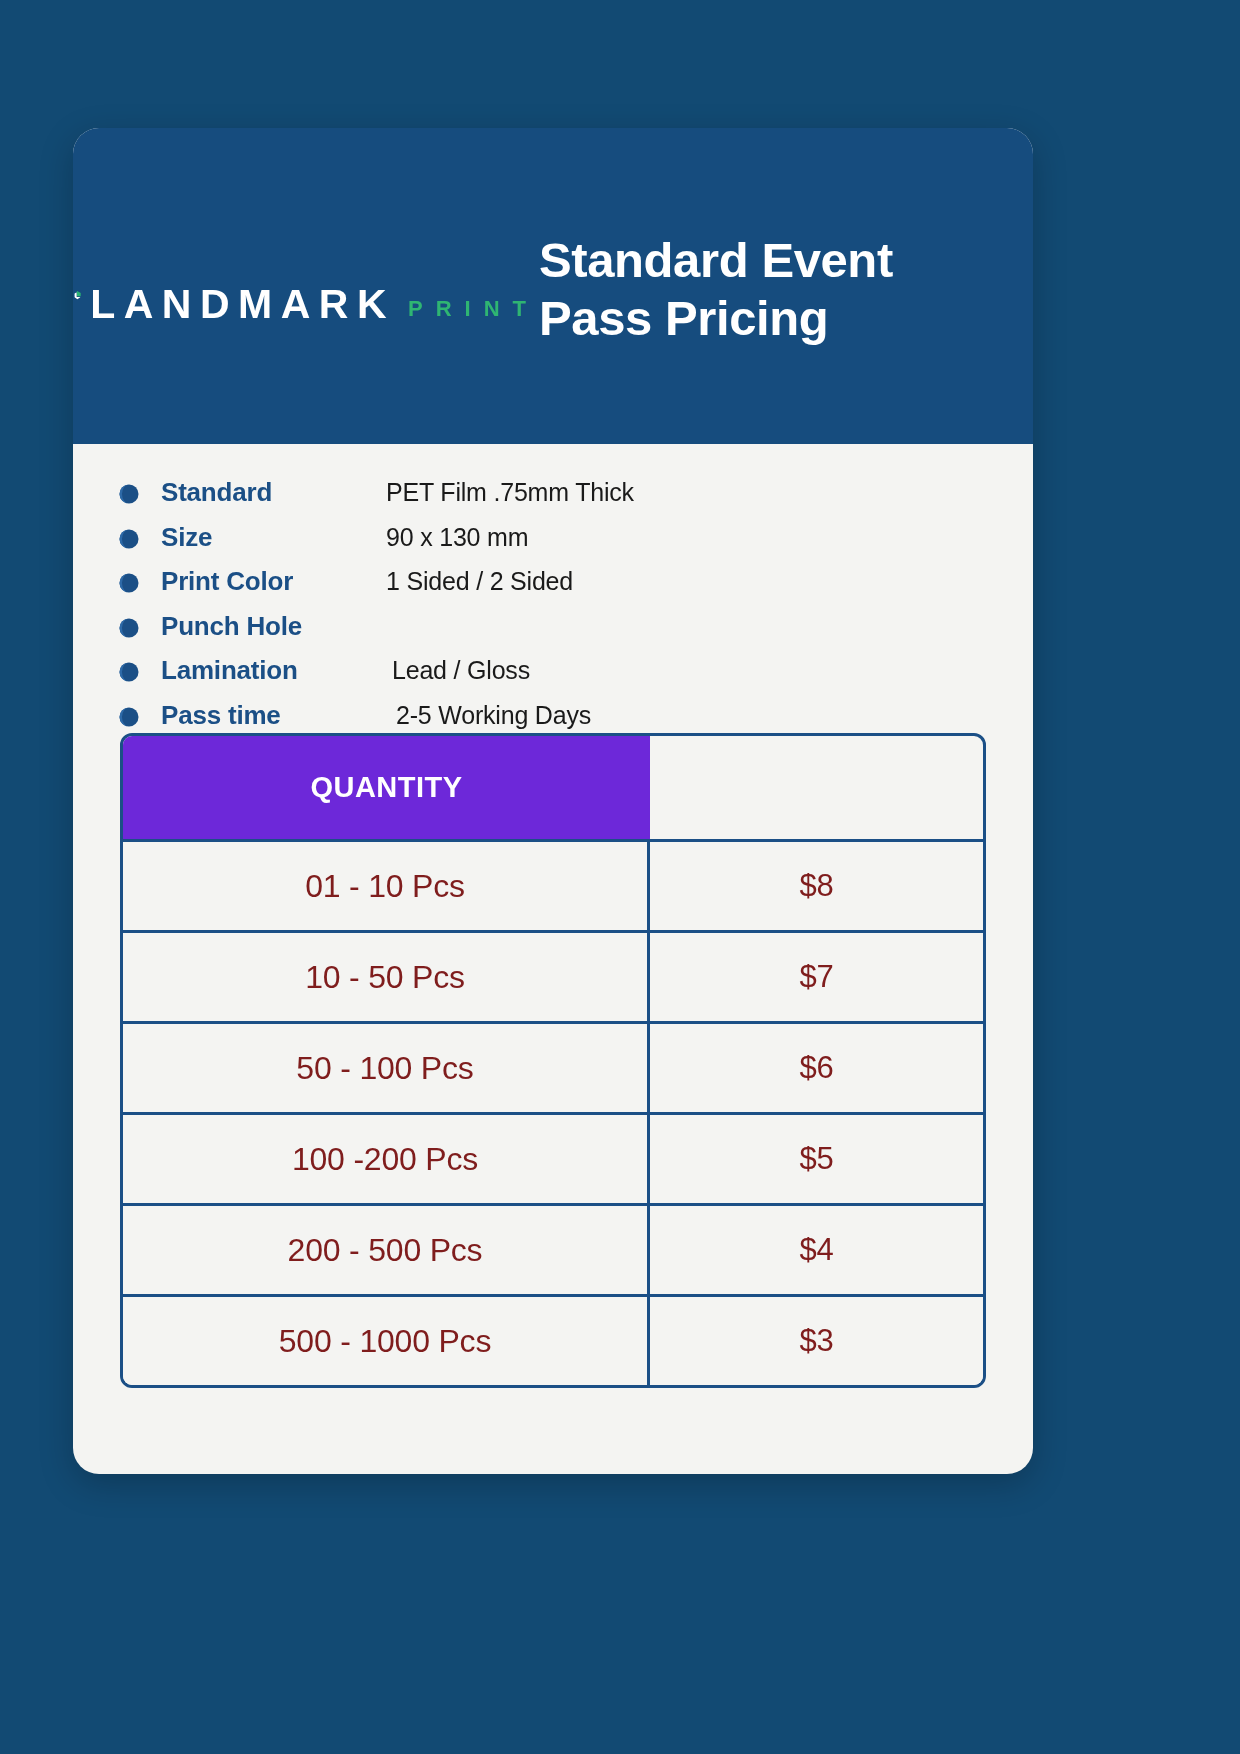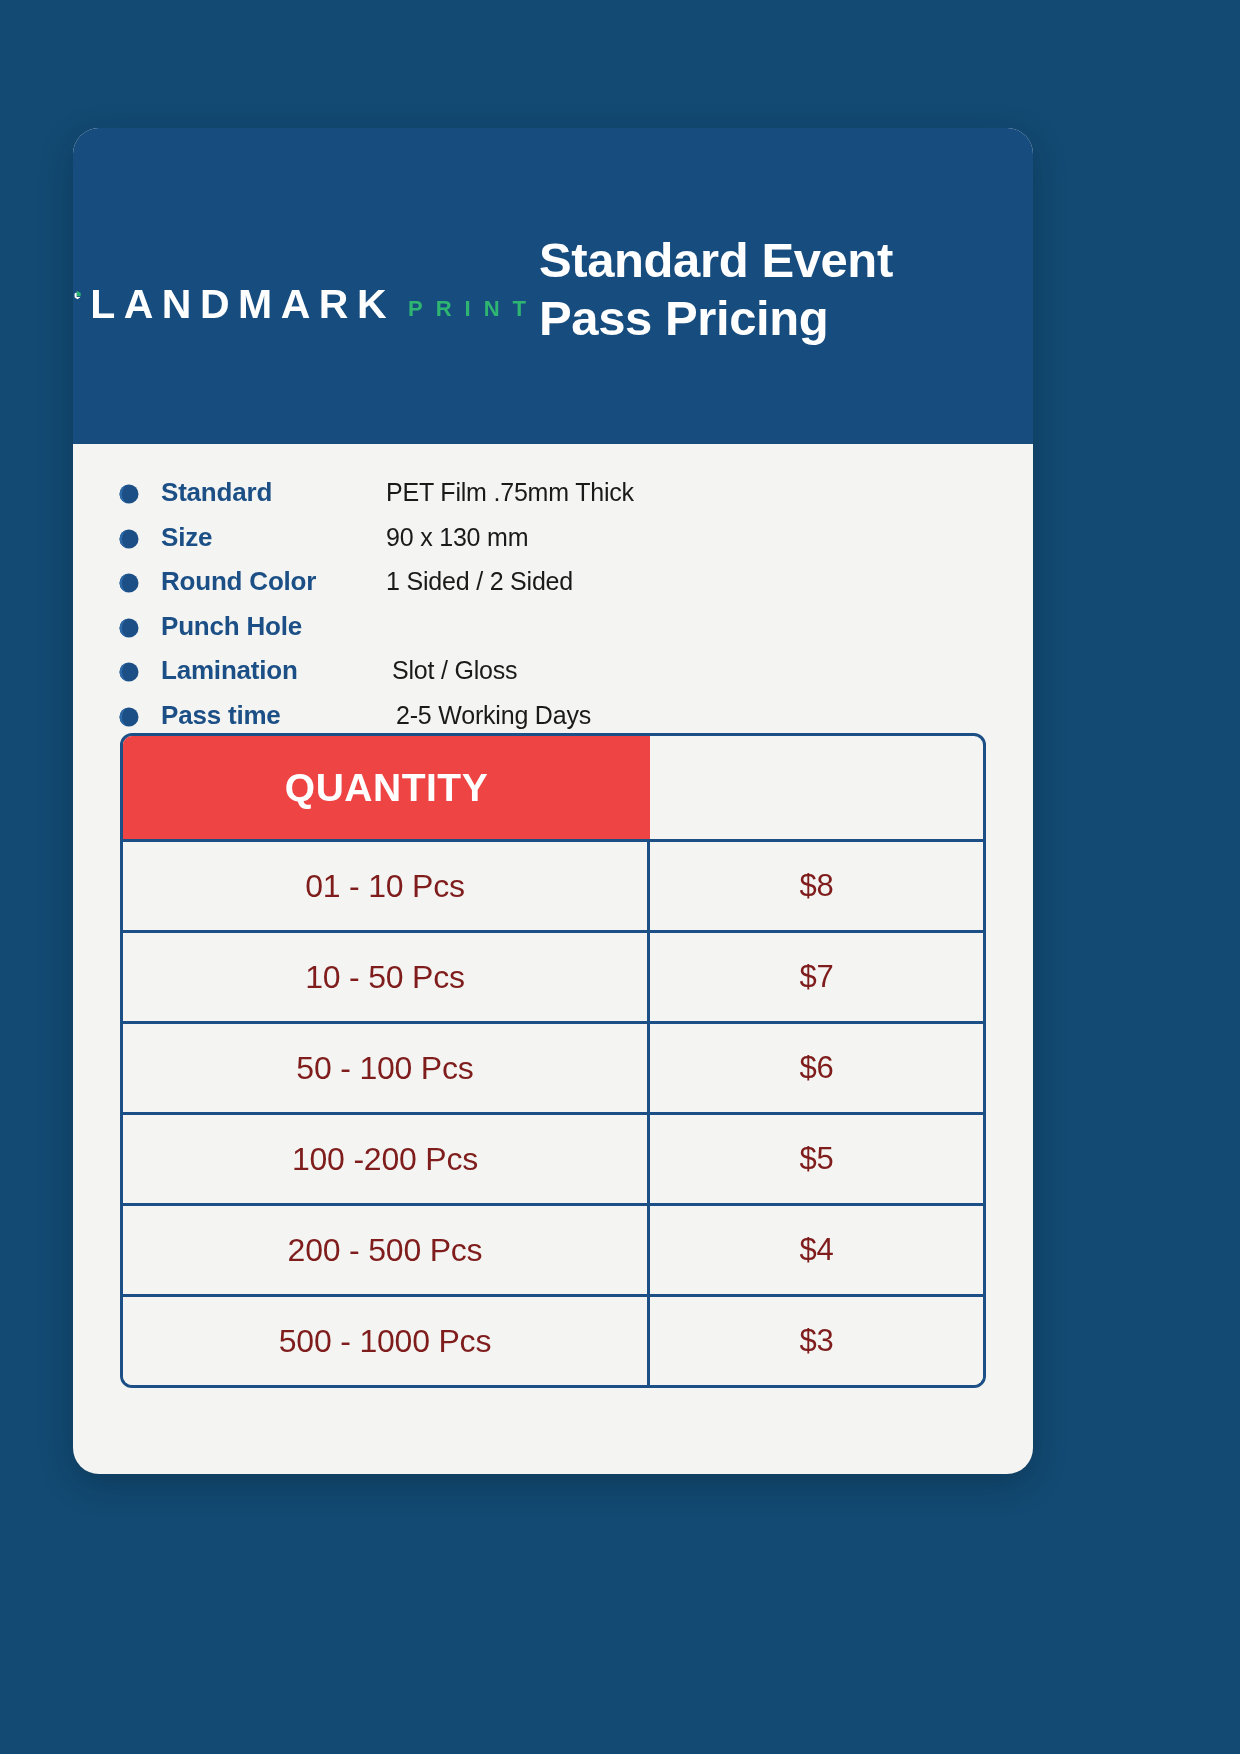--- a/index.html
+++ b/index.html
@@ -145,22 +145,22 @@
   }
   .th {
     display: flex;
     align-items: center;
     justify-content: center;
     color: #ffffff;
     font-weight: bold;
   }
   .th-qty {
     flex: 0 0 527px;
-    background: #ef4444;
-    font-size: 39px;
+    background: #6d28d9;
+    font-size: 29px;
     letter-spacing: 0.5px;
   }
   .th-price {
     flex: 1;
     background: #2bb573;
     font-size: 34px;
     letter-spacing: 0px;
   }
 
   .trow {
@@ -231,39 +231,39 @@
         </svg>
         <span class="spec-label">Size</span>
         <span class="spec-value">90 x 130 mm</span>
       </div>
 
       <div class="spec-row">
         <svg class="bullet" viewBox="0 0 20 20">
           <circle cx="10" cy="10" r="9.5" fill="#1b4f86"></circle>
           <path d="M10 0.5 A9.5 9.5 0 0 0 10 19.5 A7 9.5 0 0 1 10 0.5 Z" fill="#2e6aa8"></path>
         </svg>
-        <span class="spec-label">Round Color</span>
+        <span class="spec-label">Print Color</span>
         <span class="spec-value">1 Sided / 2 Sided</span>
       </div>
 
       <div class="spec-row">
         <svg class="bullet" viewBox="0 0 20 20">
           <circle cx="10" cy="10" r="9.5" fill="#1b4f86"></circle>
           <path d="M10 0.5 A9.5 9.5 0 0 0 10 19.5 A7 9.5 0 0 1 10 0.5 Z" fill="#2e6aa8"></path>
         </svg>
         <span class="spec-label">Punch Hole</span>
       </div>
 
       <div class="spec-row">
         <svg class="bullet" viewBox="0 0 20 20">
           <circle cx="10" cy="10" r="9.5" fill="#1b4f86"></circle>
           <path d="M10 0.5 A9.5 9.5 0 0 0 10 19.5 A7 9.5 0 0 1 10 0.5 Z" fill="#2e6aa8"></path>
         </svg>
         <span class="spec-label">Lamination</span>
-        <span class="spec-value indent-1">Slot / Gloss</span>
+        <span class="spec-value indent-1">Lead / Gloss</span>
       </div>
 
       <div class="spec-row">
         <svg class="bullet" viewBox="0 0 20 20">
           <circle cx="10" cy="10" r="9.5" fill="#1b4f86"></circle>
           <path d="M10 0.5 A9.5 9.5 0 0 0 10 19.5 A7 9.5 0 0 1 10 0.5 Z" fill="#2e6aa8"></path>
         </svg>
         <span class="spec-label">Pass time</span>
         <span class="spec-value indent-2">2-5 Working Days</span>
       </div>

